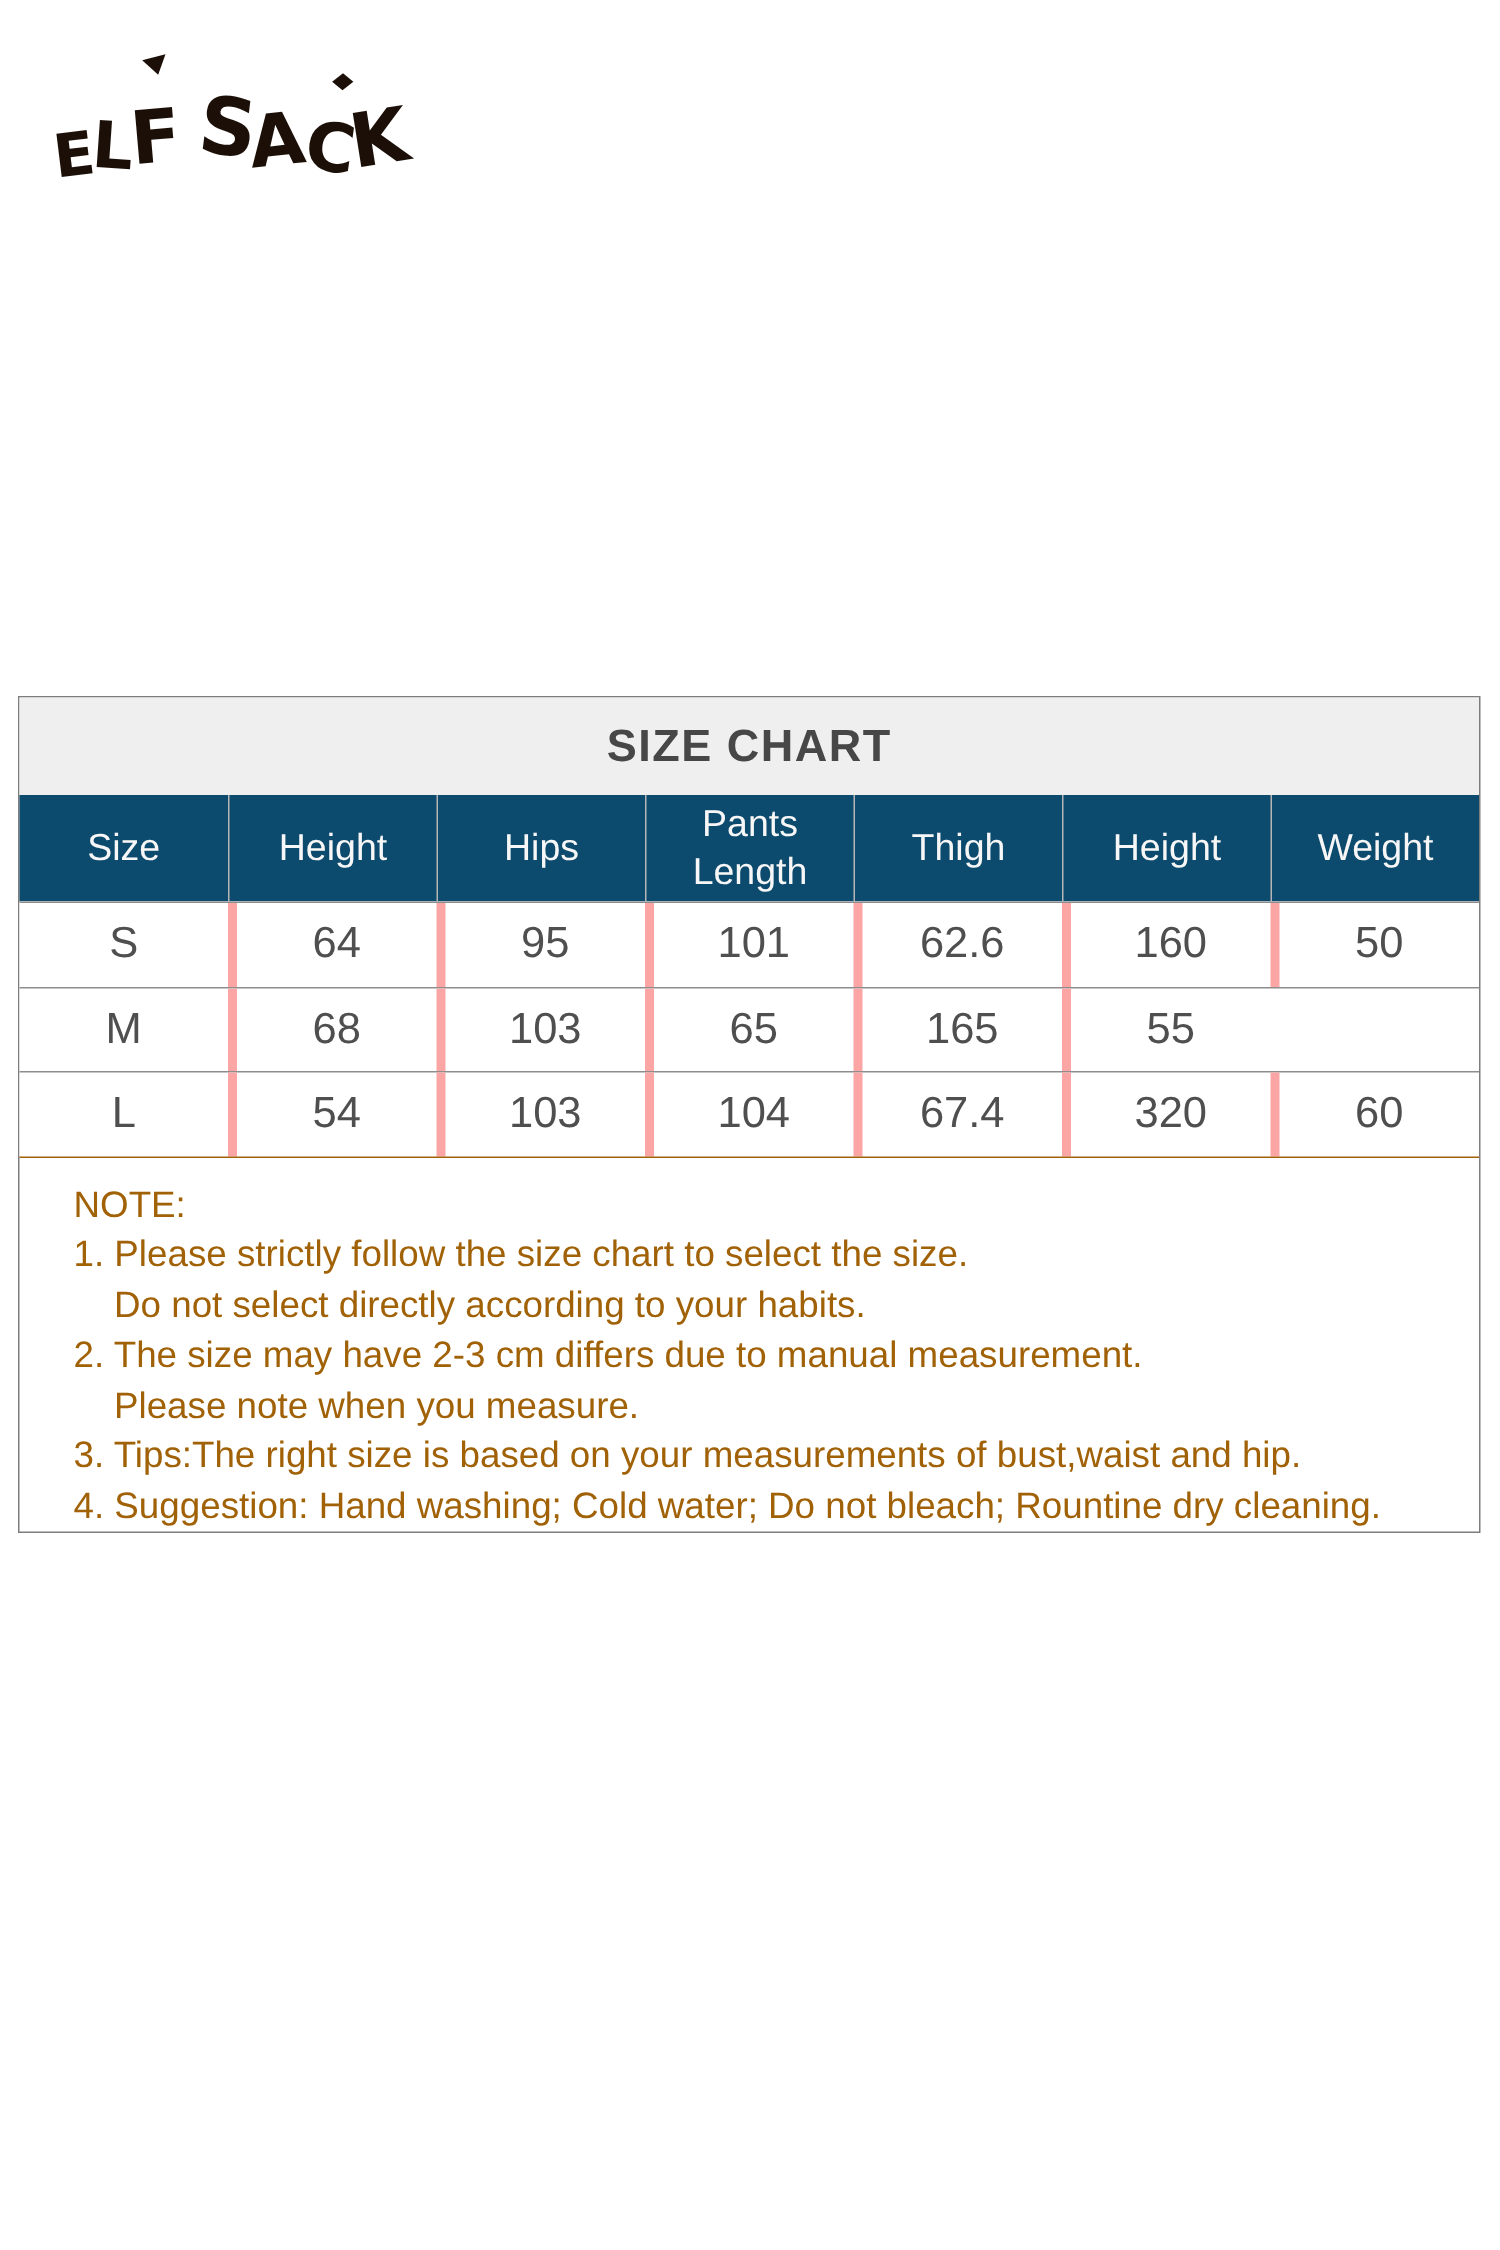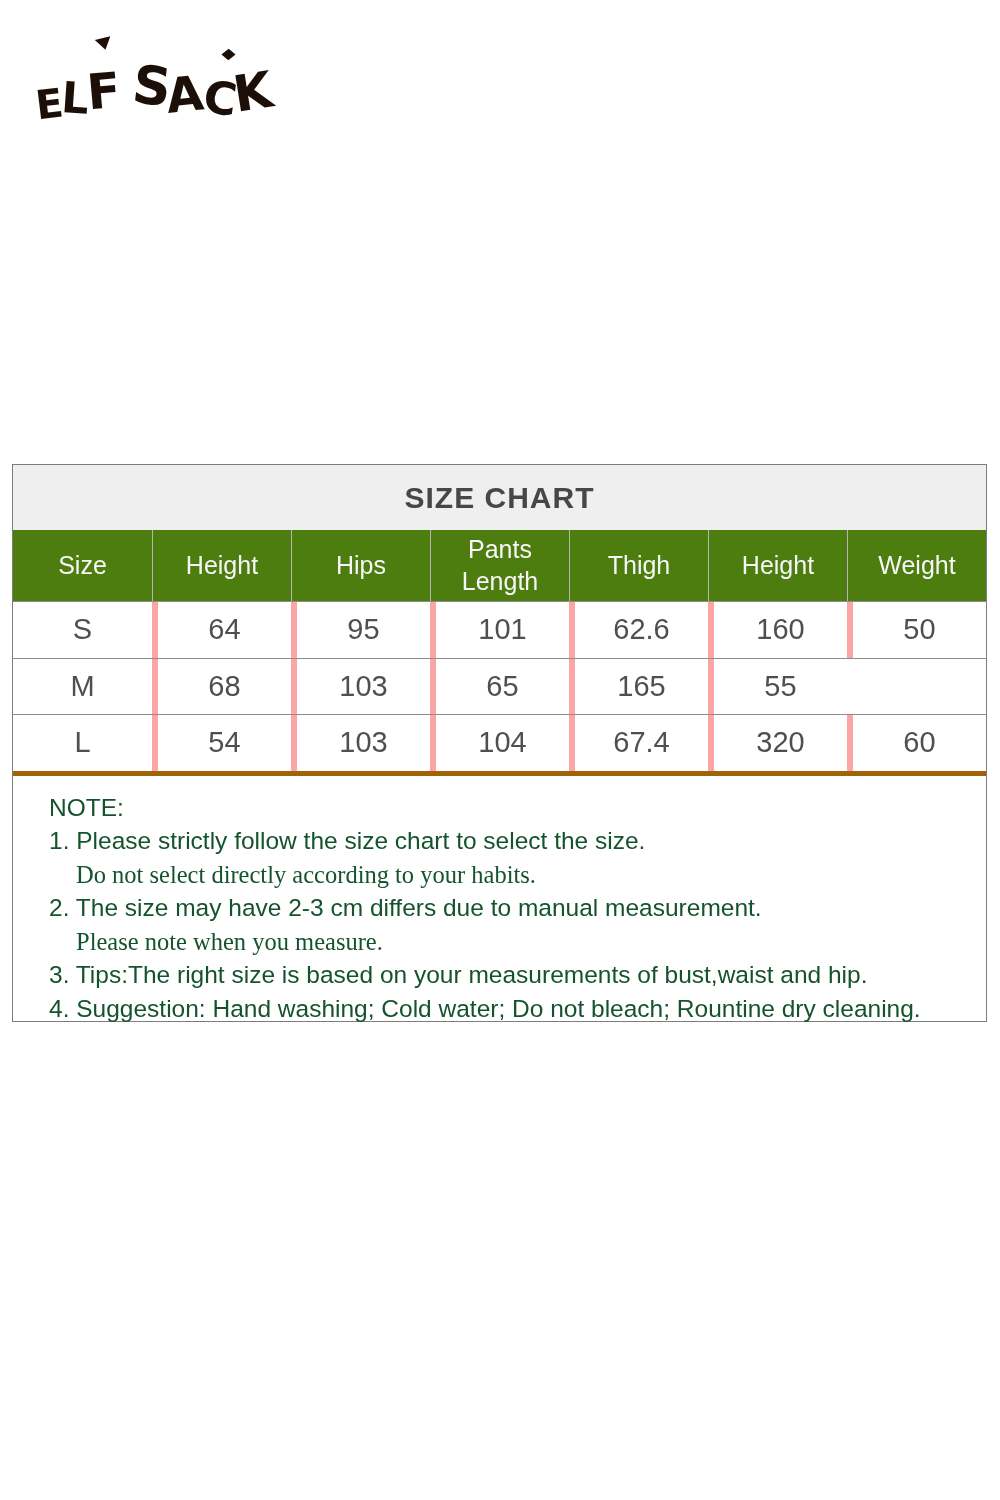--- a/index.html
+++ b/index.html
@@ -51,21 +51,21 @@
   }
   .chart-title{
     height:65px;flex:0 0 65px;
     background:#f0efef;
     display:flex;align-items:center;justify-content:center;
     font-size:30px;font-weight:bold;color:#474747;
     letter-spacing:1px;
   }
   .head-row{
     height:71px;flex:0 0 71px;
-    background:#4d7c0f;
+    background:#0c4a6e;
     display:grid;grid-template-columns:repeat(7,1fr);
   }
   .th{
     display:flex;align-items:center;justify-content:center;
     color:#f7f7f7;font-size:25px;line-height:1.25;
     text-align:center;white-space:pre-line;
     box-sizing:border-box;
   }
   .th + .th{border-left:1px solid #b5b5b5;}
   .trow{
@@ -77,27 +77,27 @@
   .td{
     display:flex;align-items:center;justify-content:center;
     color:#4f4f4f;font-size:29px;
     box-sizing:border-box;
   }
   .td + .td{border-left:6px solid #fca5a5;}
 
   
   .notes{
     flex:1 1 auto;
-    border-top:5px solid #a16207;
+    border-top:1px solid #a16207;
     padding:15px 20px 0 36px;
     box-sizing:border-box;
-    color:#14532d;font-size:24.5px;line-height:33.5px;
+    color:#a16207;font-size:24.5px;line-height:33.5px;
   }
   .note-line{white-space:nowrap;}
-  .note-line.indent{padding-left:27px;font-family:Liberation Serif, serif;}
+  .note-line.indent{padding-left:27px;}
 </style>
 </head>
 <body>
 
 <div class="page">
 
   <div class="logo">
     <span class="mark-heart"></span>
     <span class="mark-tick"></span>
     <span class="lt lt-e">E</span>

